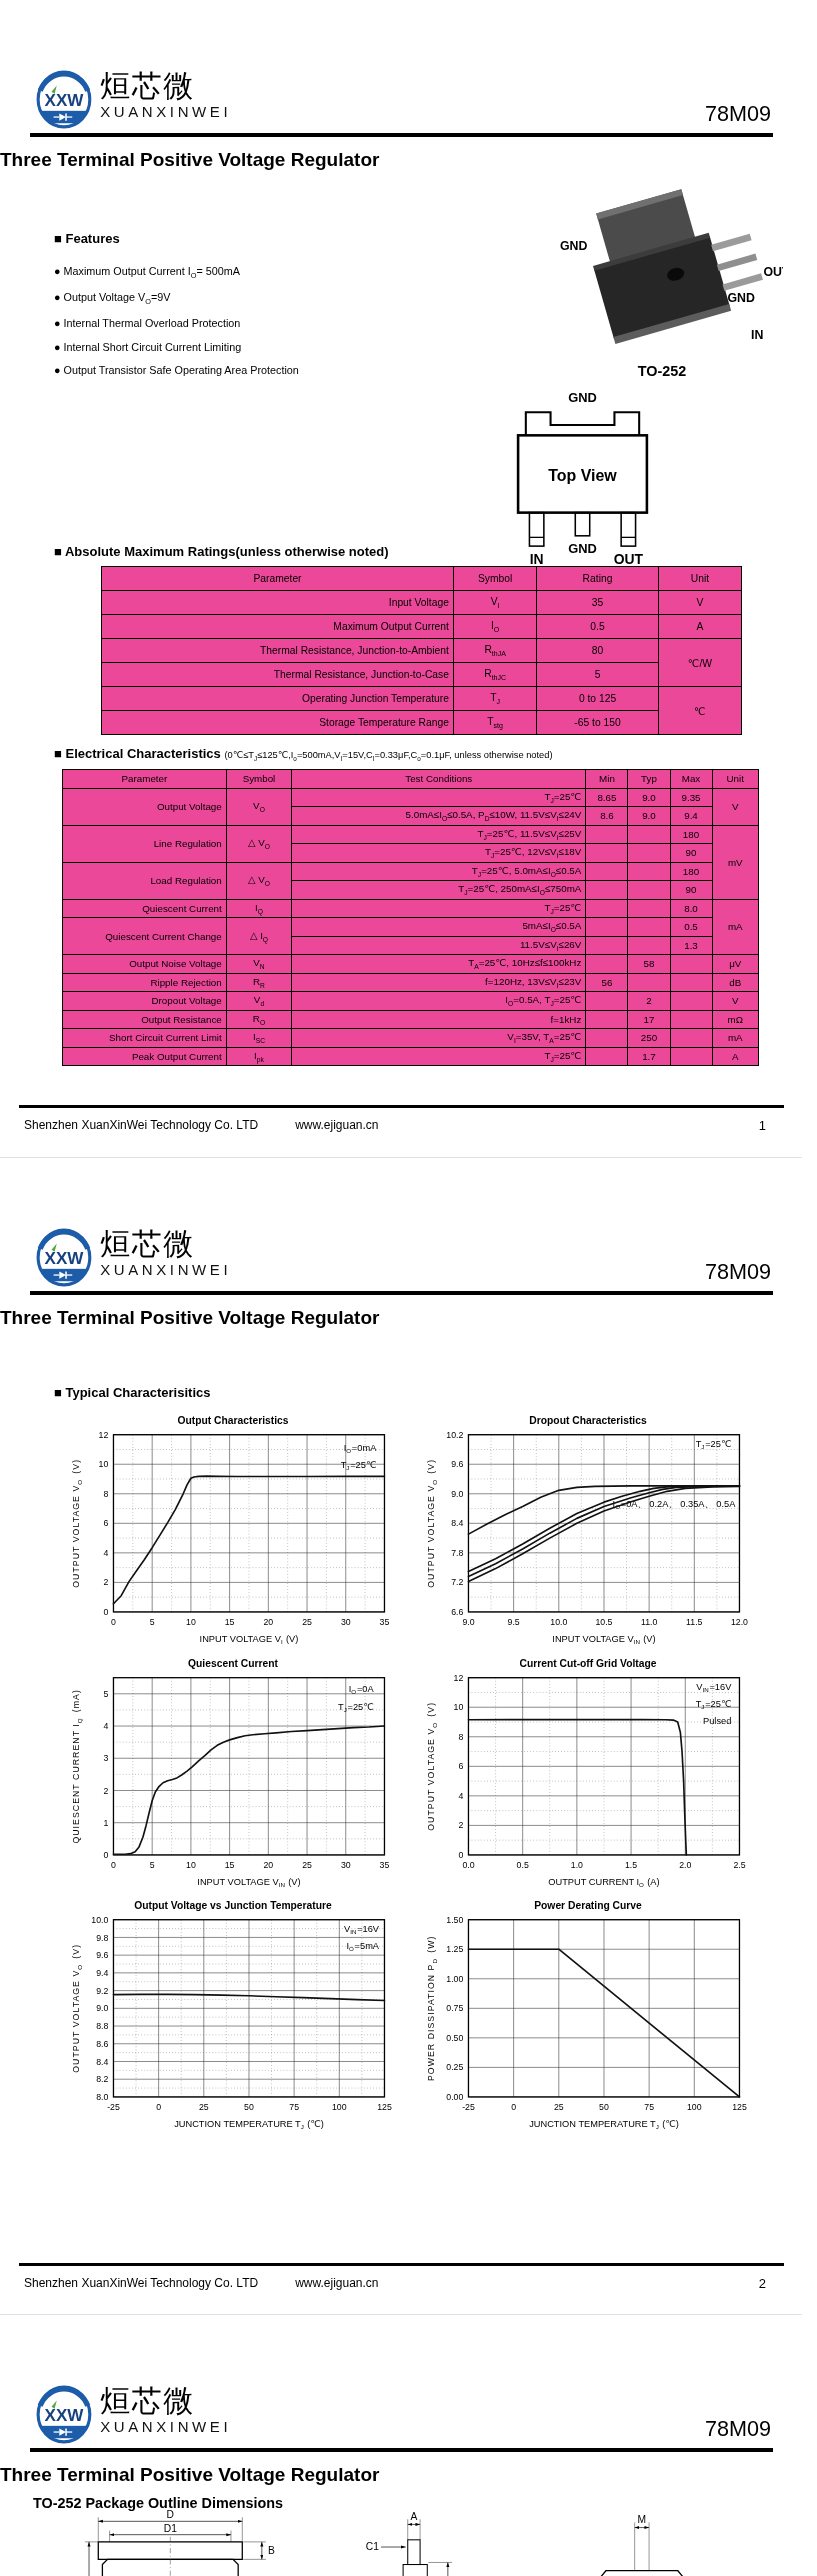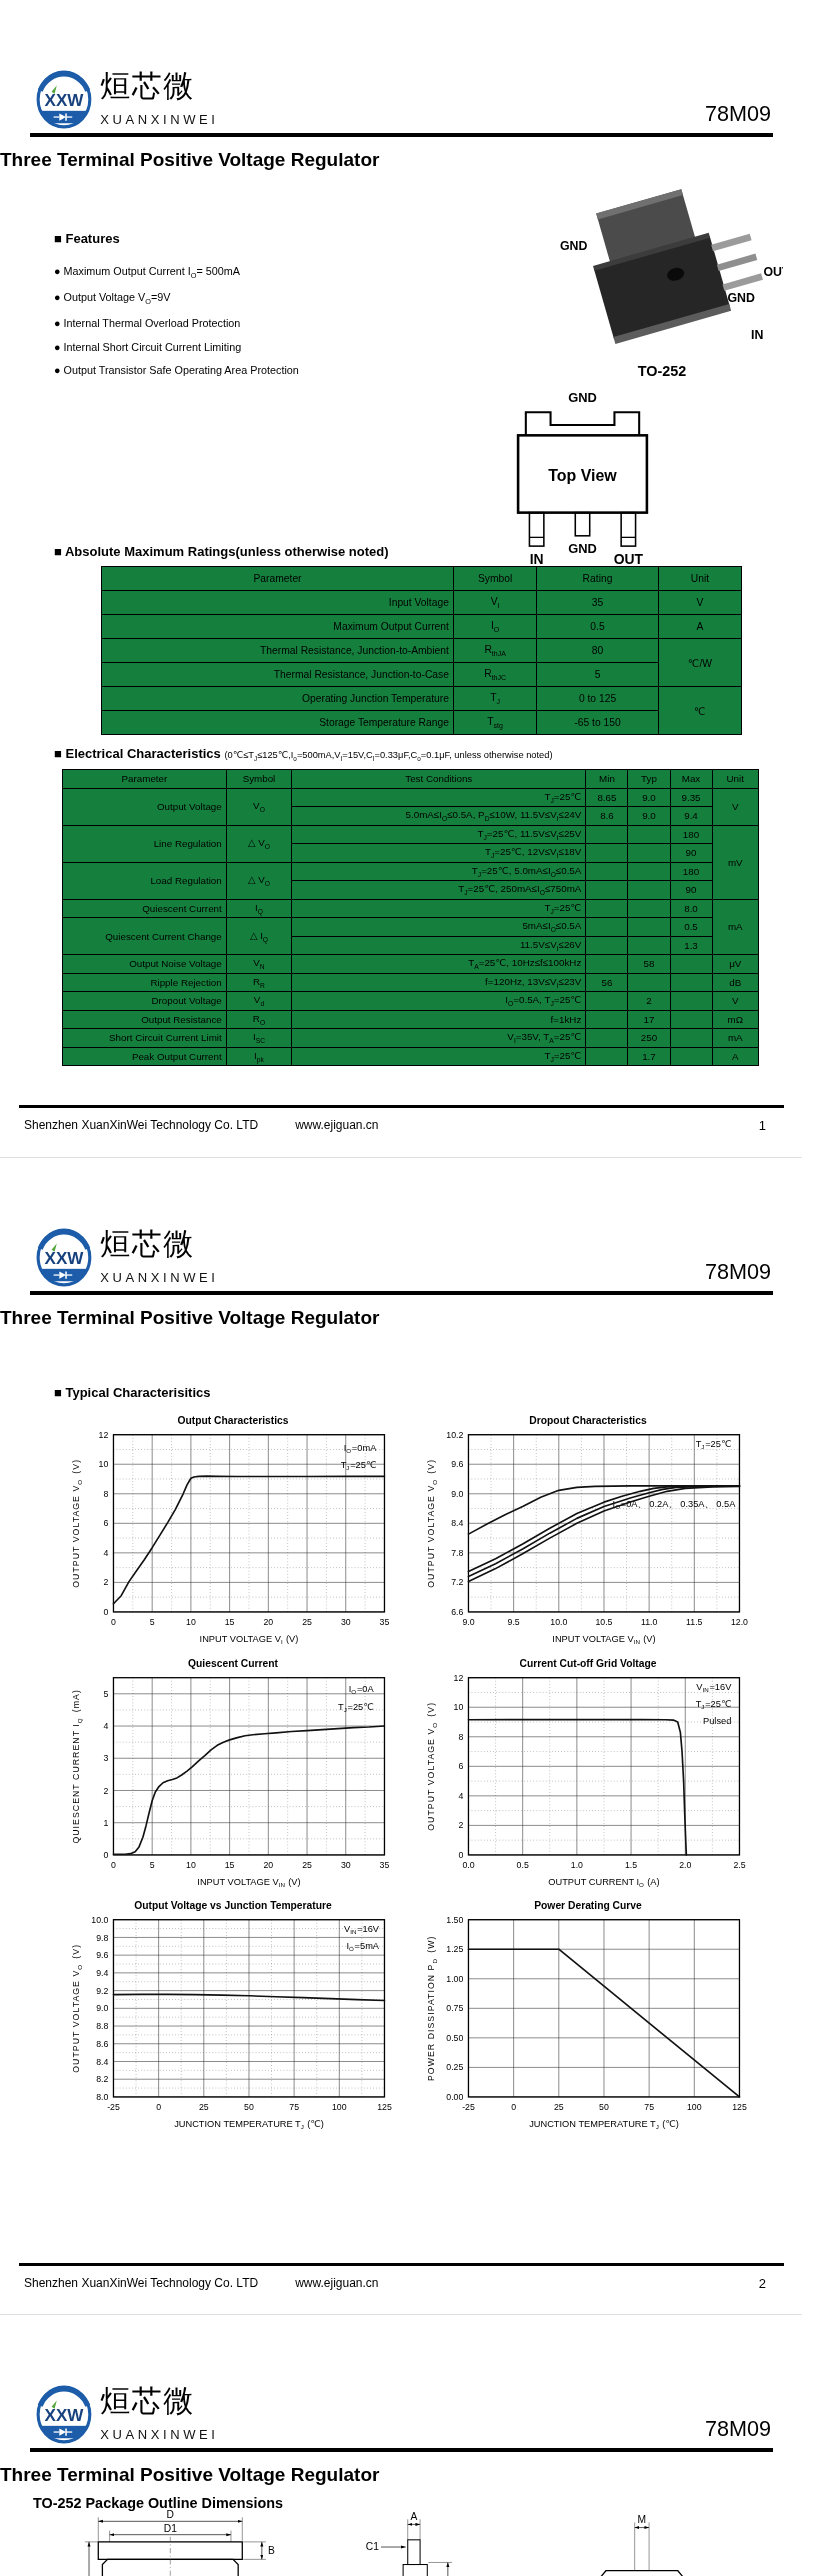--- a/index.html
+++ b/index.html
@@ -3,34 +3,34 @@
 <meta charset="utf-8">
 <style>
   *{box-sizing:border-box;margin:0;padding:0}
   body{background:#fff;font-family:"Liberation Sans","DejaVu Sans",sans-serif;color:#000;width:818px}
   .page{position:relative;width:802px;height:1157px;background:#fff;overflow:hidden}
   .page+.page{border-top:0.5px solid #e0e0e0}
   
   .hdr-logo{position:absolute;left:36px;top:70px;display:flex;align-items:flex-start}
   .brandtext{margin-left:6.2px}
   .logo-cn{font-size:30px;font-weight:normal;letter-spacing:1.5px;line-height:1.05}
-  .logo-en{font-size:13px;letter-spacing:3.6px;margin-top:10px;color:#111}
+  .logo-en{font-size:15px;letter-spacing:3.6px;margin-top:1px;color:#111}
   .part-no{position:absolute;right:31px;top:101px;font-size:21.6px;font-weight:normal}
   .hdr-rule{position:absolute;left:30px;right:29px;top:133px;height:4.1px;background:#000}
   .doc-title{position:absolute;left:0;width:100%;top:149px;font-size:19px;font-weight:bold}
   
   .sec{position:absolute;font-size:13px;font-weight:bold}
   .sec::before{content:"■ "}
   .sec .note{font-weight:normal;font-size:9.3px}
   .features{position:absolute;left:54px;top:231px}
   .features ul{list-style:none;margin-top:18.5px}
   .features li{font-size:10.8px;margin-bottom:11.3px}
   .features li::before{content:"● "}
   
-  table{border-collapse:collapse;table-layout:fixed;background:#15803d}
+  table{border-collapse:collapse;table-layout:fixed;background:#ec4899}
   .dtable{position:absolute;border:1.5px solid #000}
   .dtable th,.dtable td{border:1px solid #000;text-align:center;padding:1.5px 4.1px;font-weight:normal;overflow:hidden}
   .dtable .tl{text-align:right;padding-left:6.2px}
   #abs-table{left:101px;top:566px;width:641px;font-size:10.3px}
   #abs-table tr{height:24px}
   #elec-table{left:62px;top:769px;width:697px;font-size:9.8px}
   #elec-table tr{height:18.5px}
   #elec-table tr.grp td{border-top:1.5px solid #000}
   sub{font-size:68%}
   

